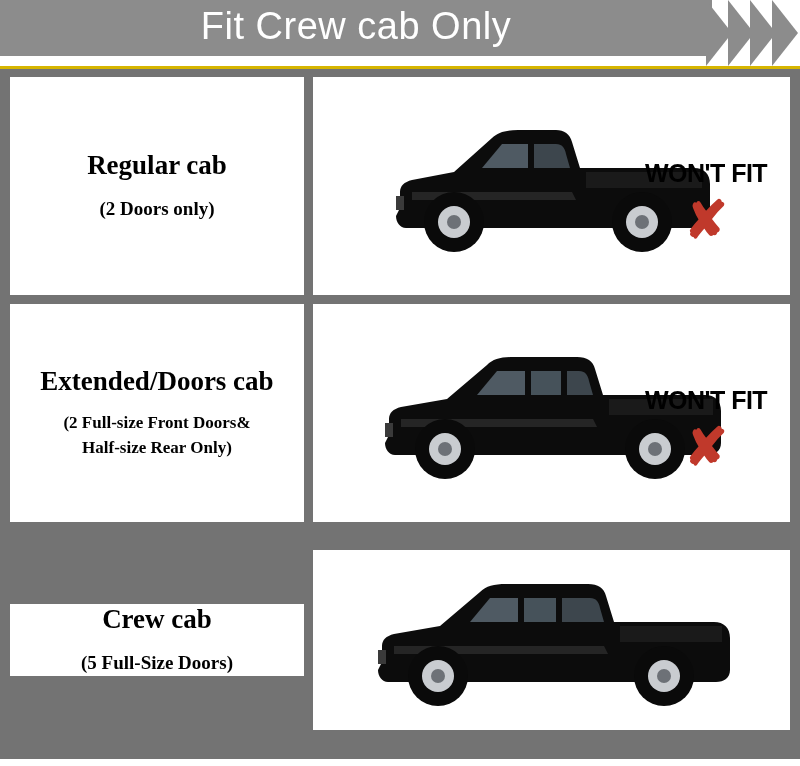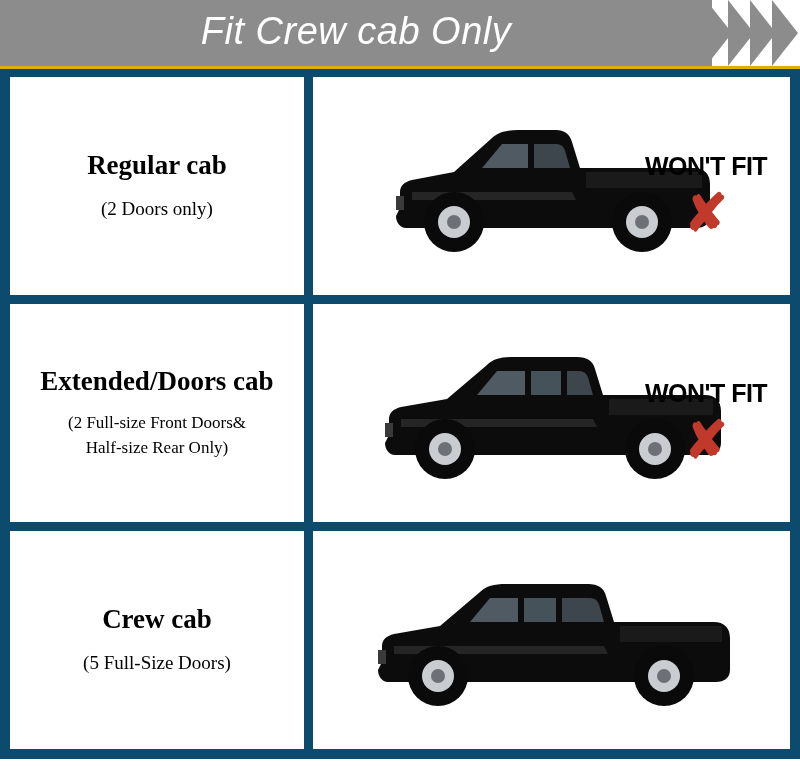--- a/index.html
+++ b/index.html
@@ -26,26 +26,25 @@
   .banner-wrap {
     position: relative;
     width: 800px;
     height: 66px;
   }
   .banner {
     position: absolute;
     left: 0;
     top: 0;
     width: 712px;
-    height: 66px;
+    height: 56px;
     background: #8c8c8c;
     display: flex;
     align-items: center;
     justify-content: center;
-    font-style: italic;
   }
   .banner-title {
     color: #ffffff;
     font-family: "Liberation Sans", sans-serif;
     font-size: 38px;
     font-weight: 400;
     letter-spacing: 0.5px;
     line-height: 1;
     padding-bottom: 4px;
   }
@@ -74,30 +73,30 @@
     width: 800px;
     height: 3px;
     background: #d6b500;
   }
 
   
   .grid {
     position: relative;
     width: 800px;
     height: 690px;
-    background: #0c4a6e;
+    background: #737373;
     padding: 8px 10px 8px 10px;
     box-sizing: border-box;
   }
   .row {
     display: flex;
     height: 218px;
     margin-bottom: 9px;
   }
-  .row:last-child { margin-bottom: 0; }
+  .row:last-child { margin-bottom: 0; align-items: center; }
 
   .cell {
     background: #ffffff;
     box-sizing: border-box;
     position: relative;
   }
   .cell-label {
     width: 294px;
     margin-right: 9px;
     display: flex;
@@ -120,33 +119,33 @@
     font-family: "Liberation Serif", serif;
     font-size: 27px;
     font-weight: 700;
     color: #000000;
     margin-bottom: 14px;
     line-height: 1.15;
   }
   .label-sub {
     font-family: "Liberation Serif", serif;
     font-size: 19px;
-    font-weight: 400;
+    font-weight: 700;
     color: #000000;
     line-height: 1.45;
   }
   .label-sub.small {
     font-size: 17px;
   }
 
   
   .verdict {
     position: absolute;
     right: 14px;
-    top: 9px;
+    top: 16px;
     height: 100%;
     width: 140px;
     display: flex;
     flex-direction: column;
     align-items: center;
     justify-content: center;
   }
   .verdict-text {
     font-family: "Liberation Sans", sans-serif;
     font-weight: 700;

